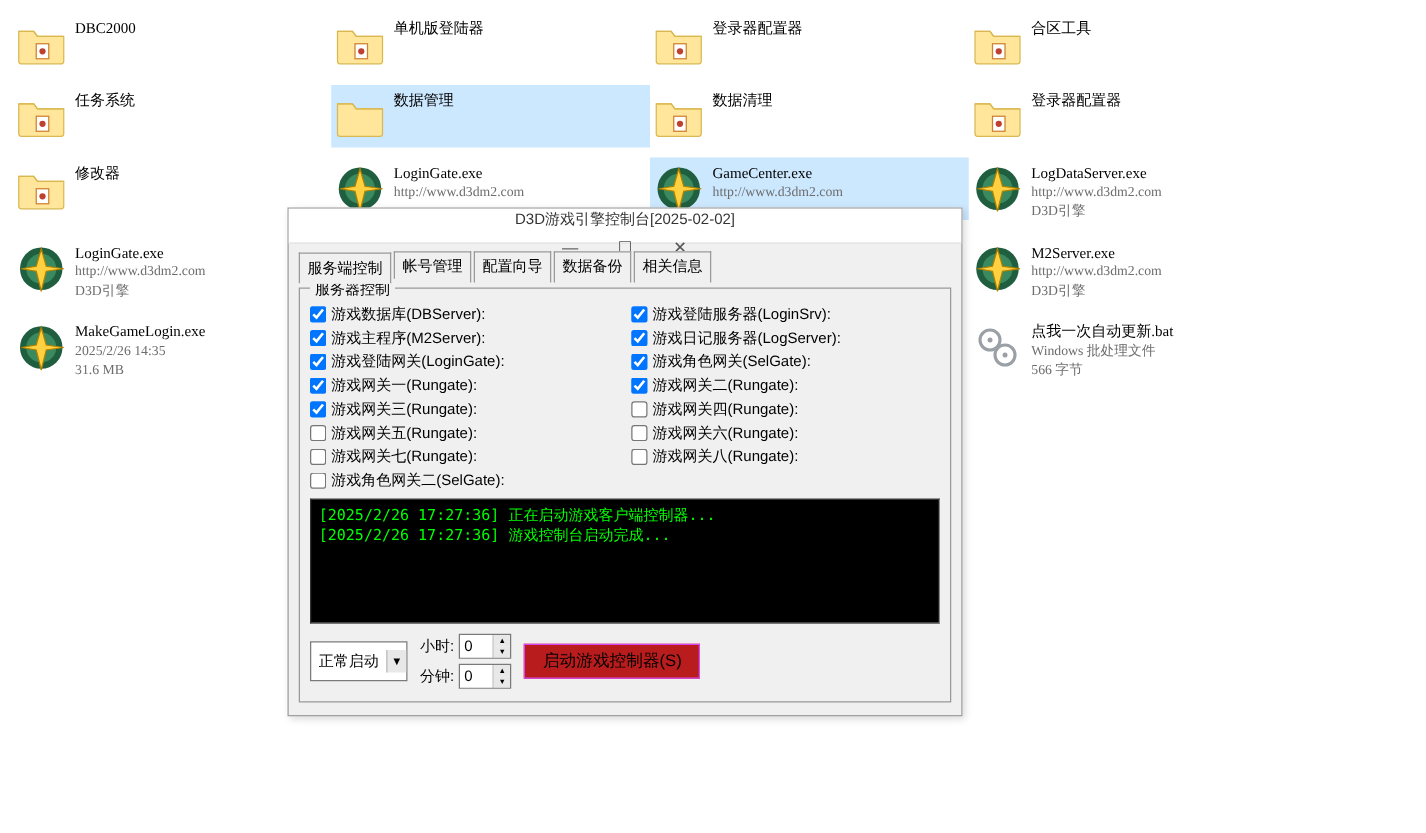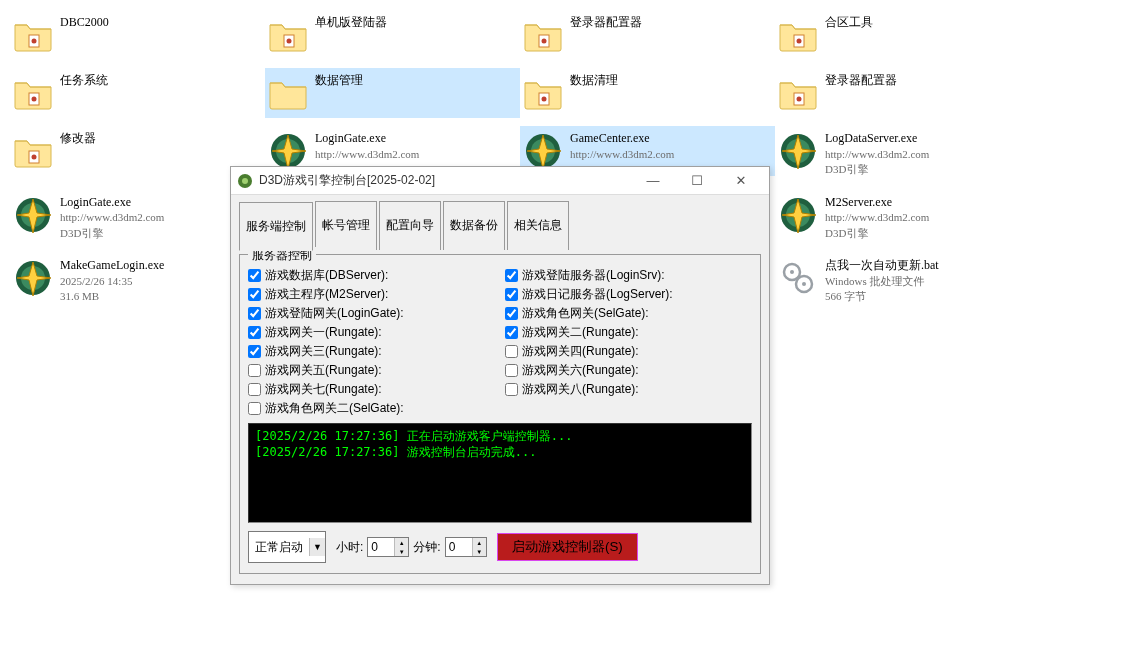--- a/index.html
+++ b/index.html
@@ -12,46 +12,46 @@
 .file-icon { width: 42px; height: 42px; flex-shrink: 0; margin-right: 6px; display: flex; align-items: center; justify-content: center; }
 .file-info { display: flex; flex-direction: column; justify-content: center; line-height: 1.4; }
 .file-name { color: #000; }
 .file-sub { color: #6d6d6d; font-size: 11px; }
 
 .folder-svg { width: 40px; height: 36px; }
 .exe-svg { width: 40px; height: 40px; }
 .bat-svg { width: 36px; height: 36px; }
 
 .dialog { position: absolute; left: 230px; top: 166px; width: 540px; background: #f0f0f0; border: 1px solid #a0a0a0; box-shadow: 2px 2px 6px rgba(0,0,0,0.15); font-family: "SimSun", "Microsoft YaHei", sans-serif; font-size: 12px; }
-.titlebar { display: flex; align-items: center; height: 28px; background: #fff; padding: 0 6px; border-bottom: 1px solid #ddd; }
+.titlebar { display: flex; align-items: center; height: 28px; background: #fff; padding: 0 6px; border-bottom: 1px solid #ddd; flex-direction: column; }
 .titlebar-icon { width: 16px; height: 16px; margin-right: 6px; }
 .titlebar-text { flex: 1; color: #333; }
 .titlebar-btns { display: flex; }
 .titlebar-btn { width: 44px; height: 26px; display: flex; align-items: center; justify-content: center; color: #555; cursor: default; font-size: 13px; }
 
 .dlg-body { padding: 6px 8px 10px; }
 .tabs { display: flex; gap: 2px; margin-bottom: 4px; }
-.tab { padding: 15px 6px; border: 1px solid #999; border-bottom: none; background: #f0f0f0; position: relative; cursor: default; }
+.tab { padding: 3px 6px; border: 1px solid #999; border-bottom: none; background: #f0f0f0; position: relative; cursor: default; }
 .tab.active { background: #f0f0f0; top: 1px; z-index: 2; border-bottom: 1px solid #f0f0f0; }
 
 .groupbox { border: 1px solid #999; padding: 8px 8px 10px; position: relative; }
 .groupbox-title { position: absolute; top: -8px; left: 8px; background: #f0f0f0; padding: 0 4px; }
 
 .chk-grid { display: grid; grid-template-columns: 1fr 1fr; row-gap: 2px; column-gap: 10px; margin-top: 4px; margin-bottom: 6px; }
 .chk { display: flex; align-items: center; white-space: nowrap; }
 .chk input { margin-right: 4px; width: 13px; height: 13px; }
 
 .console { background: #000; color: #0f0; font-family: "SimSun", monospace; font-size: 12px; padding: 4px 6px; height: 100px; overflow: hidden; border: 1px inset #888; line-height: 1.35; }
 .console-line { white-space: nowrap; }
 
 .bottom-row { display: flex; align-items: center; gap: 10px; margin-top: 8px; }
 .combo { display: inline-flex; align-items: center; border: 1px solid #7a7a7a; background: #fff; height: 32px; }
 .combo span { padding: 0 6px; }
 .combo .drop { width: 16px; height: 18px; border-left: 1px solid #bbb; display: flex; align-items: center; justify-content: center; background: #e8e8e8; font-size: 9px; }
-.spin-group { display: flex; flex-direction: row; gap: 4px; }
+.spin-group { display: flex; flex-direction: column; gap: 4px; }
 .spin-row { display: flex; align-items: center; gap: 4px; }
 .spin { display: inline-flex; border: 1px solid #7a7a7a; height: 20px; background: #fff; }
 .spin input { width: 26px; border: none; text-align: left; padding: 0 3px; font-size: 12px; }
 .spin-btns { display: flex; flex-direction: column; width: 14px; border-left: 1px solid #bbb; }
 .spin-btns div { height: 9px; background: #e8e8e8; font-size: 6px; display: flex; align-items: center; justify-content: center; line-height: 1; }
 .main-btn { padding: 4px 14px; border: 1px solid #d946ef; background: #b91c1c; cursor: default; text-align: right; }
 </style>
 </head>
 <body>
 

